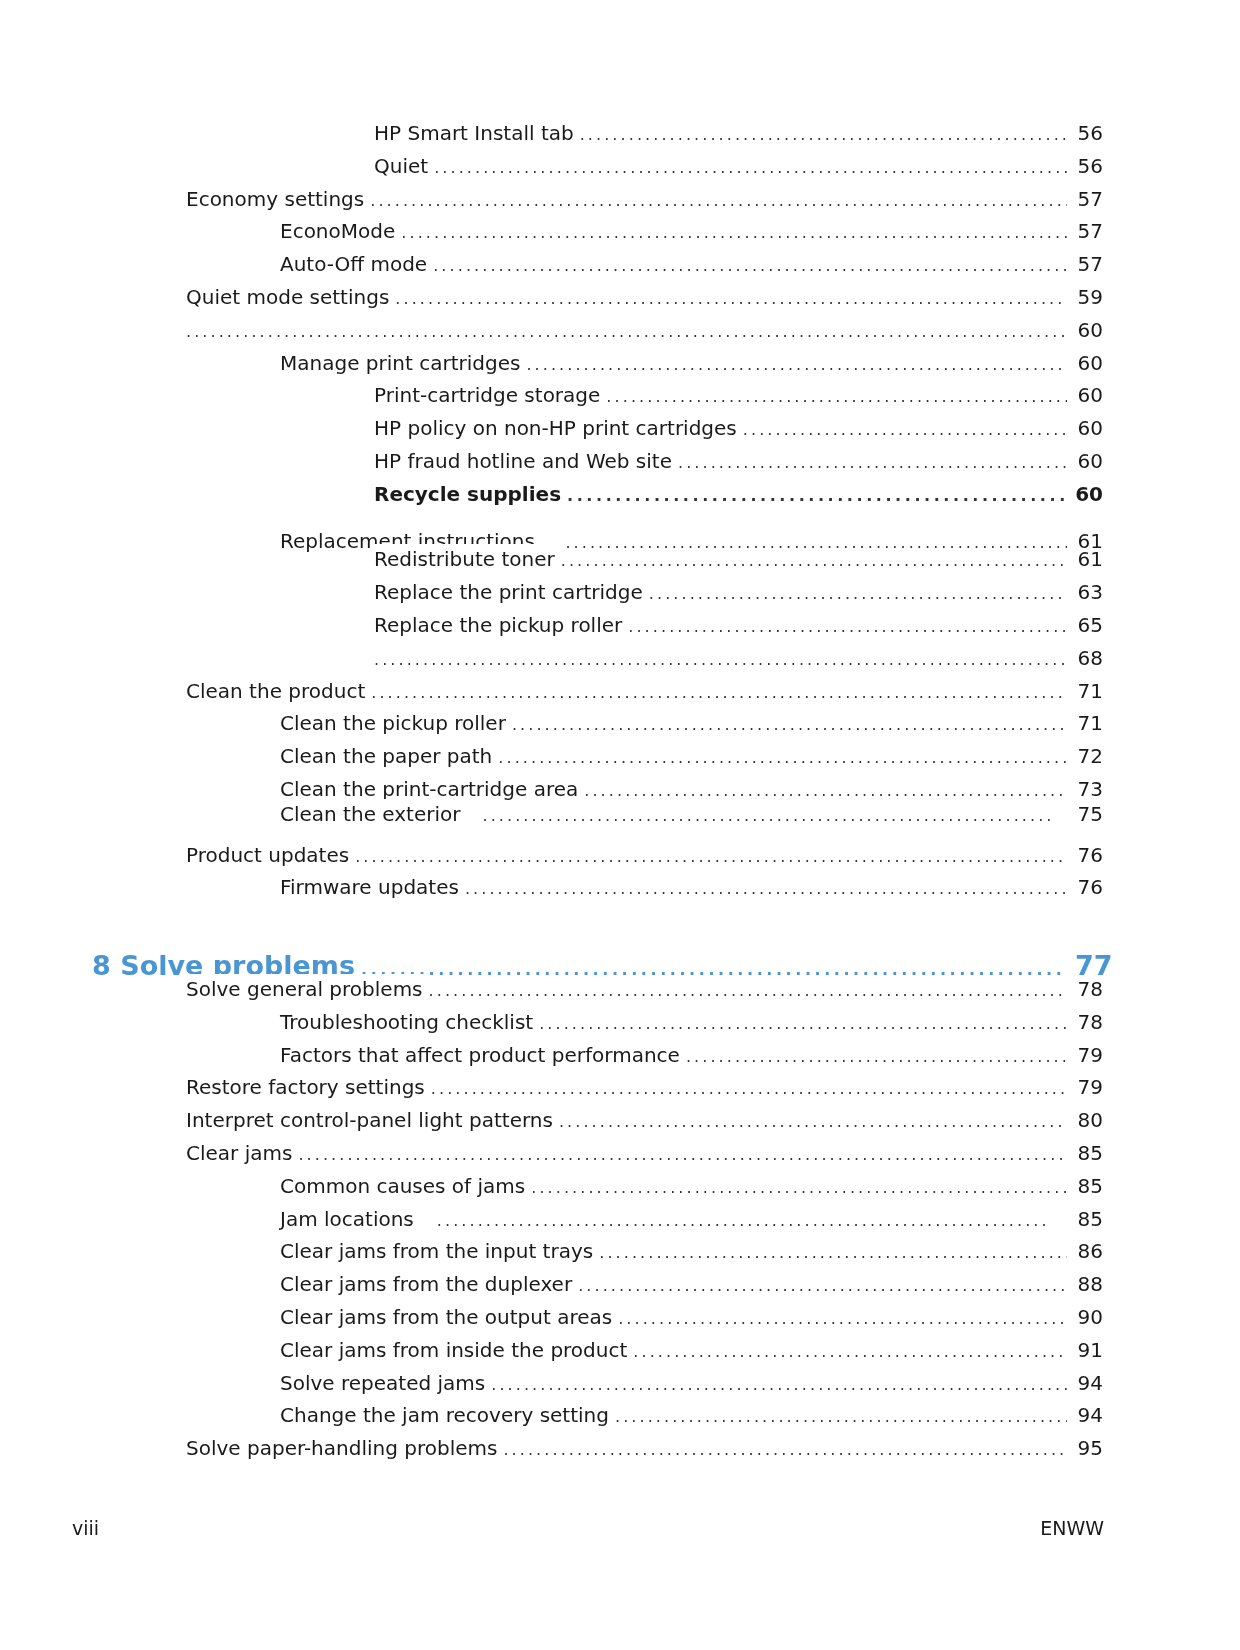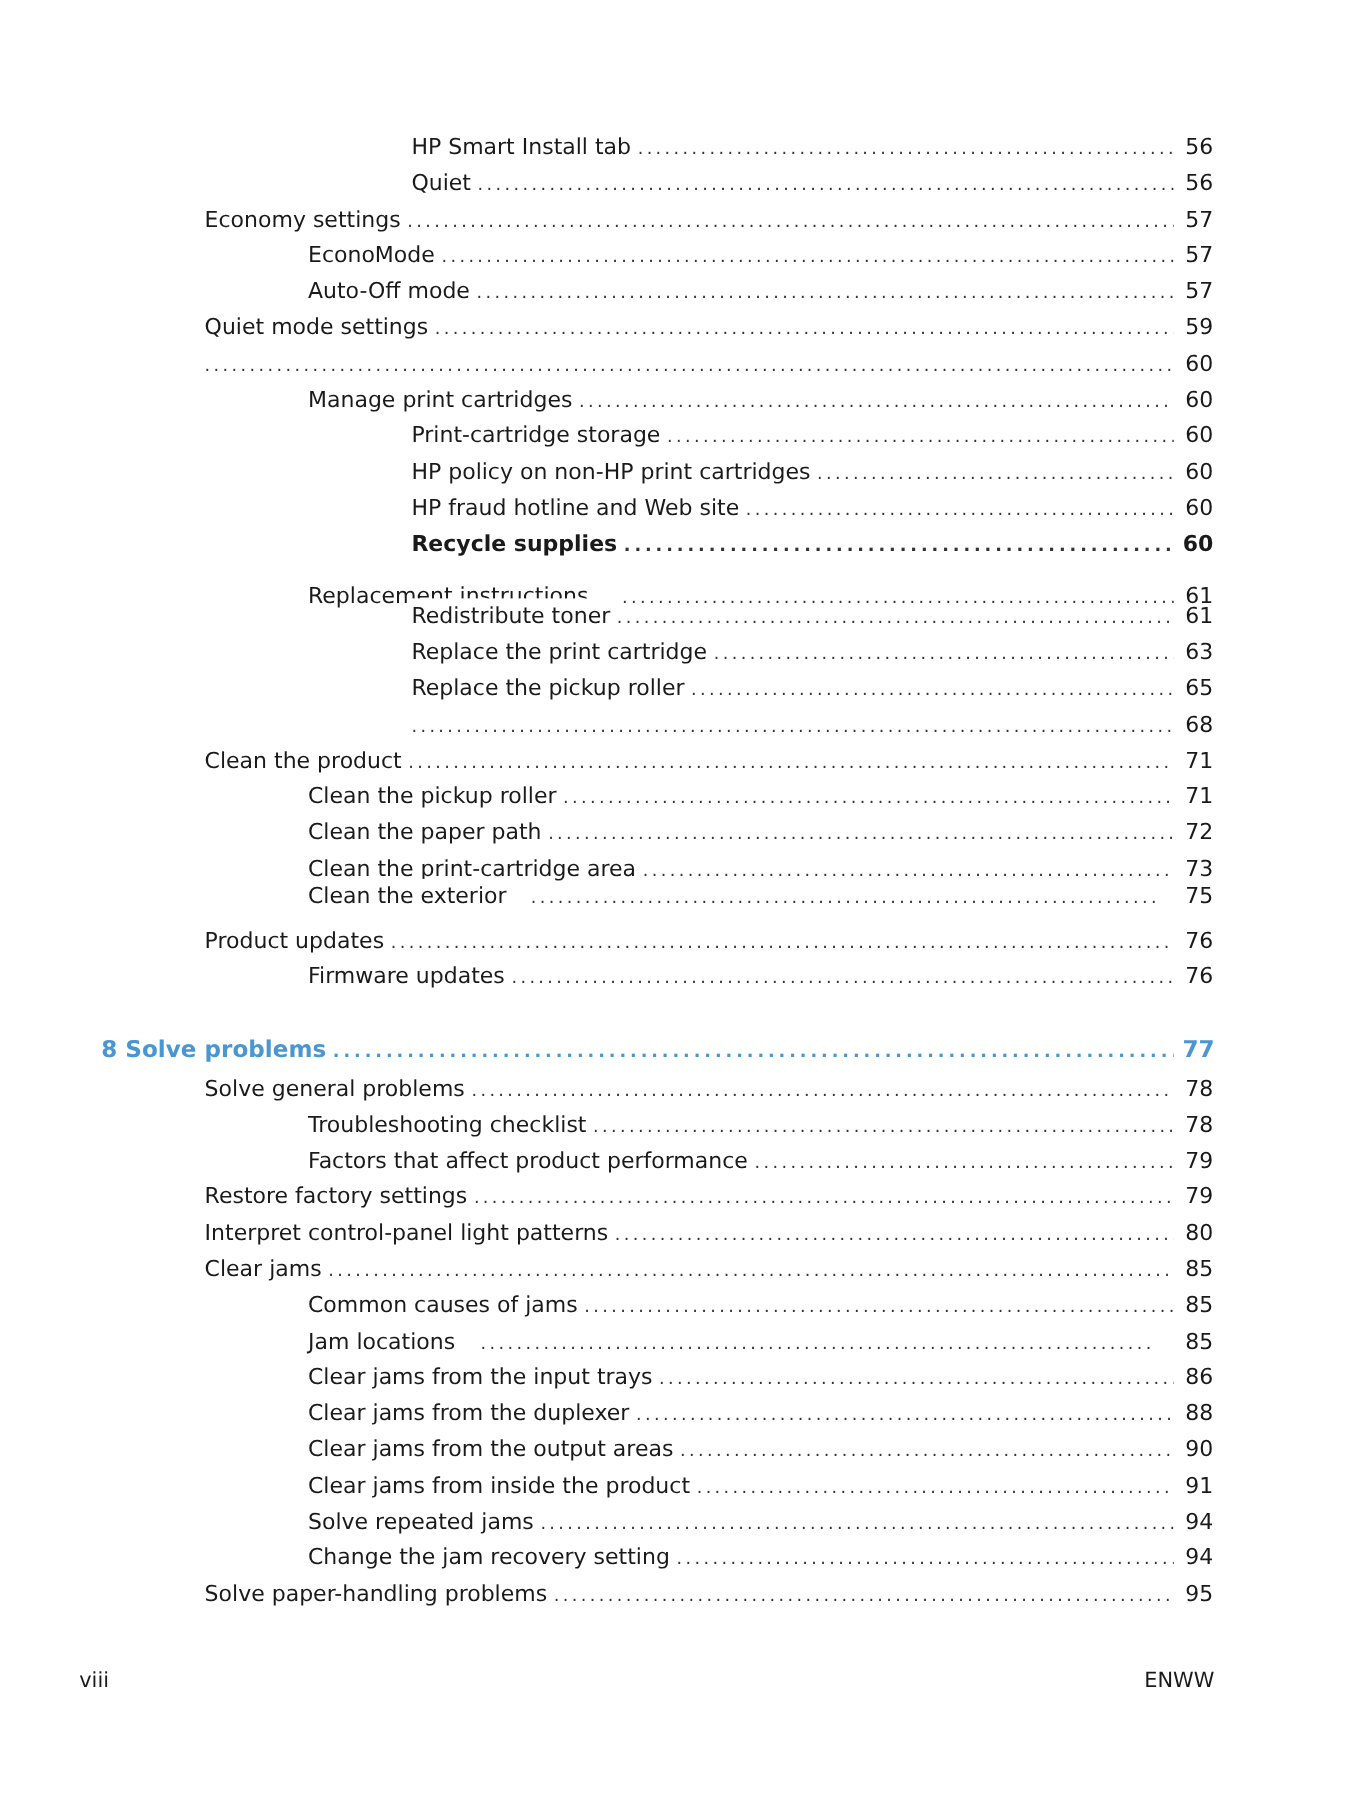--- a/index.html
+++ b/index.html
@@ -8,21 +8,21 @@
   .toc { position: absolute; left: 0; top: 118px; width: 1240px; }
   .row { position: absolute; left: 0; height: 30px; display: flex; align-items: baseline;
          font-size: 20px; line-height: 30px; white-space: nowrap; }
   .row .label { flex: 0 0 auto; padding-right: 6px; background: #fff; }
   .row .leader { flex: 1 1 auto; overflow: hidden; color: #333; letter-spacing: 2.2px; font-size: 16px; }
   .row .leader::before { content: ". . . . . . . . . . . . . . . . . . . . . . . . . . . . . . . . . . . . . . . . . . . . . . . . . . . . . . . . . . . . . . . . . . . . . . . . . . . . . . . . . . . . . . . . . . . . . . . . . . . . . . . . . . . . . . . . . . . . . . . . . . . . . . . . . . . . . . . . . . . . . . ."; letter-spacing: -1px; }
   .row .page { flex: 0 0 auto; padding-left: 8px; width: 28px; text-align: right; }
   .row.lvl0 { left: 186px; width: 917px; }
   .row.lvl1 { left: 280px; width: 823px; }
   .row.lvl2 { left: 374px; width: 729px; }
-  .row.chapter { left: 92px; width: 1011px; color: #4a96d2; font-weight: bold; font-size: 21px; }
+  .row.chapter { left: 92px; width: 1011px; color: #4a96d2; font-weight: bold; font-size: 27px; margin-top: 12px; }
   .row.chapter .leader { color: #4a96d2; font-weight: bold; }
   .footer-left { position: absolute; left: 72px; top: 1517px; font-size: 19px; }
   .footer-right { position: absolute; right: 136px; top: 1517px; font-size: 19px; margin-left: 20px; }
 </style>
 </head>
 <body>
 
 <div class="toc" id="toc">
     <div class="row lvl2" style="top: 0px;">
       <span class="label">HP Smart Install tab</span>

